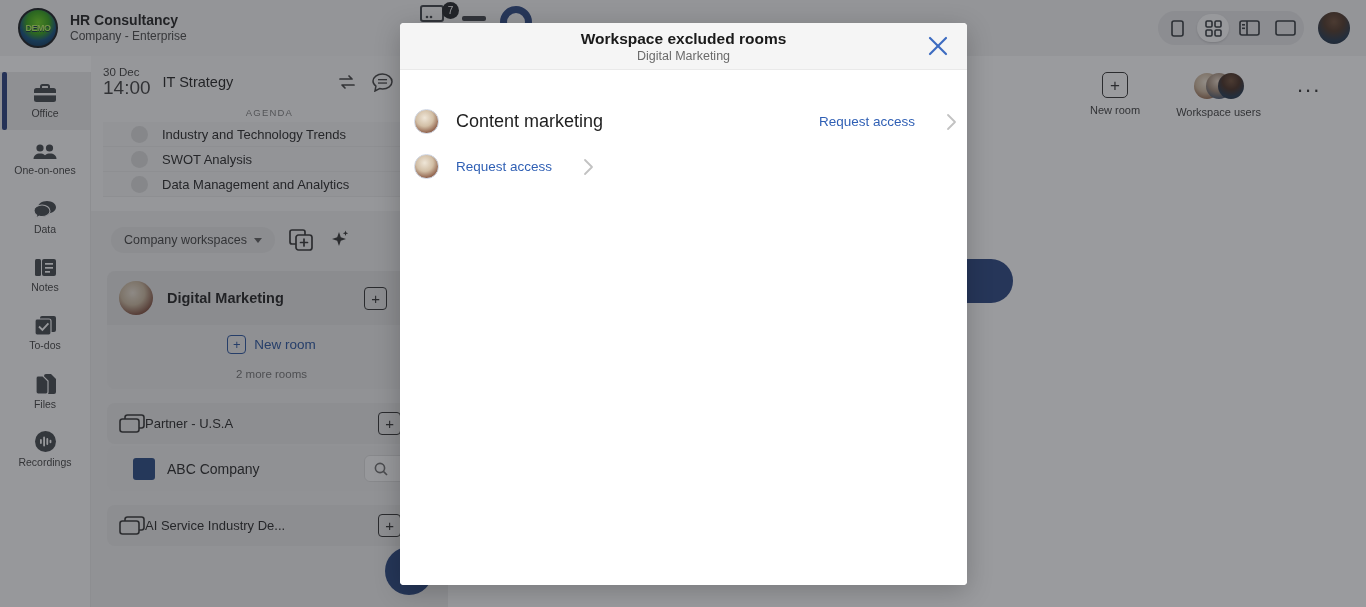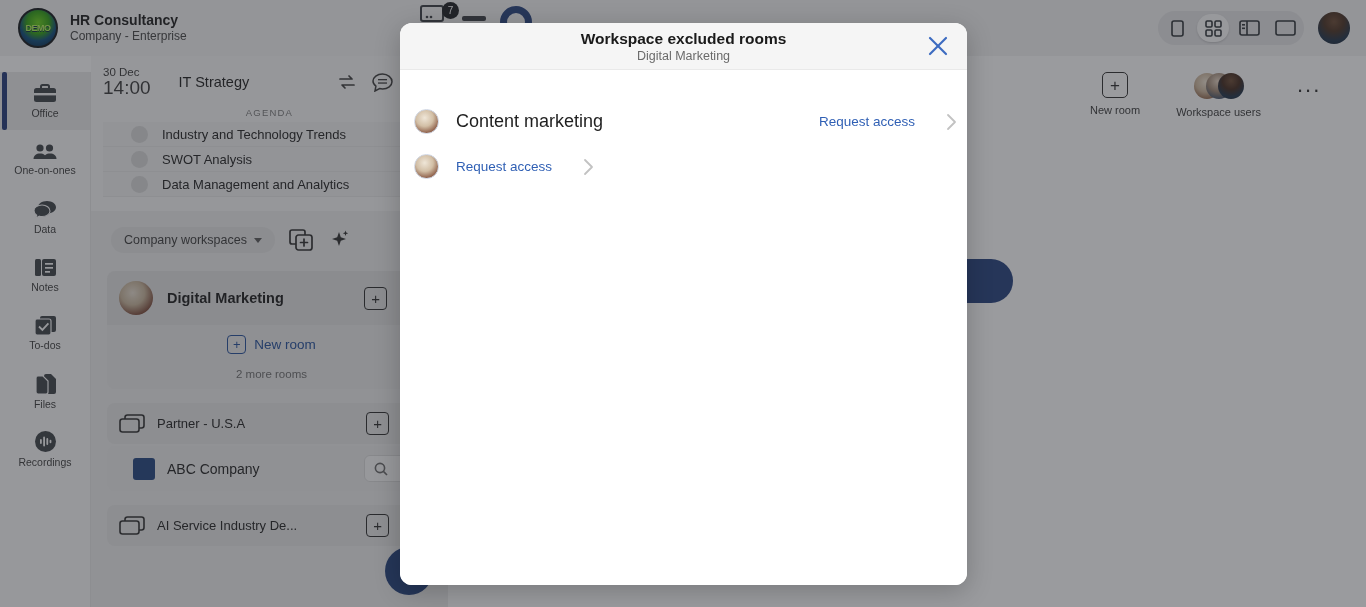--- a/index.html
+++ b/index.html
@@ -83,21 +83,21 @@
   }
   .rail-label { font-size: 10.5px; color: #3c3c3c; }
   .rail-ico { color: #3d4247; display: block; }
 
   
   .midcol {
     position: absolute; left: 91px; top: 56px; width: 357px; height: 551px;
     background: #eeeeee; overflow: hidden;
   }
   .meet-card { background: #f7f7f7; padding: 10px 12px 14px 12px; }
-  .meet-head { display: flex; align-items: center; gap: 28px; }
+  .meet-head { display: flex; align-items: center; gap: 12px; }
   .meet-when { line-height: 1.05; text-align: left; }
   .meet-date { font-size: 11.5px; color: #3a3a3a; }
   .meet-time { font-size: 19px; color: #3a3a3a; }
   .meet-title { font-size: 14.5px; color: #1d1d1d; flex: 1; }
   .meet-icons { display: flex; align-items: center; gap: 16px; padding-right: 4px; color: #3d3d3d; }
   .agenda-label {
     text-align: center; font-size: 9.5px; letter-spacing: 1.2px;
     color: #7a7a7a; margin: 9px 0 4px 0;
   }
   .agenda-row {
@@ -144,21 +144,21 @@
     display: inline-flex; align-items: center; gap: 8px;
     font-size: 13.5px; color: #24509c;
   }
   .plus-box-blue {
     width: 19px; height: 19px; border: 1.5px solid #24509c; border-radius: 4px;
     display: flex; align-items: center; justify-content: center; font-size: 13px; line-height: 1;
   }
   .more-rooms { font-size: 11.5px; color: #6f6f6f; margin-top: 14px; }
 
   .folder-row {
-    display: flex; align-items: center; gap: 12px;
+    display: flex; align-items: center; 
     margin: 14px 12px 0 16px; padding: 9px 12px;
     background: #e6e6e6; border-radius: 8px;
   }
   .folder-name { font-size: 13px; color: #232323; flex: 1; }
   .child-row {
     display: flex; align-items: center; gap: 12px;
     margin: 2px 12px 0 16px; padding: 9px 12px 9px 26px;
     background: #ededed; border-radius: 8px;
   }
   .blue-square { width: 22px; height: 22px; background: #23457f; border-radius: 3px; flex: none; }
@@ -179,21 +179,21 @@
     width: 108px; height: 44px; border-radius: 22px; background: #24407d;
   }
 
   
   .dimmer { position: absolute; inset: 0; background: rgba(40,42,48,.47); }
 
   
   .modal {
     position: absolute; left: 400px; top: 23px;
     width: 567px; height: 562px;
-    background: #ffffff; border-radius: 12px; overflow: hidden;
+    background: #ffffff; border-radius: 4px; overflow: hidden;
     box-shadow: 0 6px 26px rgba(0,0,0,.22);
     display: flex; flex-direction: column;
   }
   .modal-header {
     position: relative; height: 47px; background: #f5f5f5;
     border-bottom: 1px solid #e9e9e9;
     display: flex; flex-direction: column; align-items: center; justify-content: center; gap: 1px;
   }
   .modal-title { font-size: 15.5px; font-weight: bold; color: #1a1a1a; }
   .modal-sub { font-size: 12.5px; color: #6a6a6a; }

